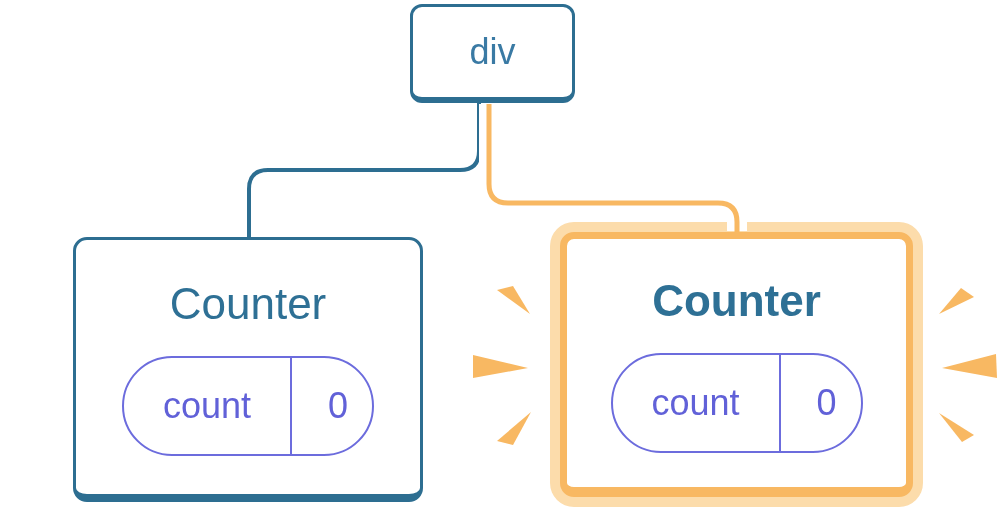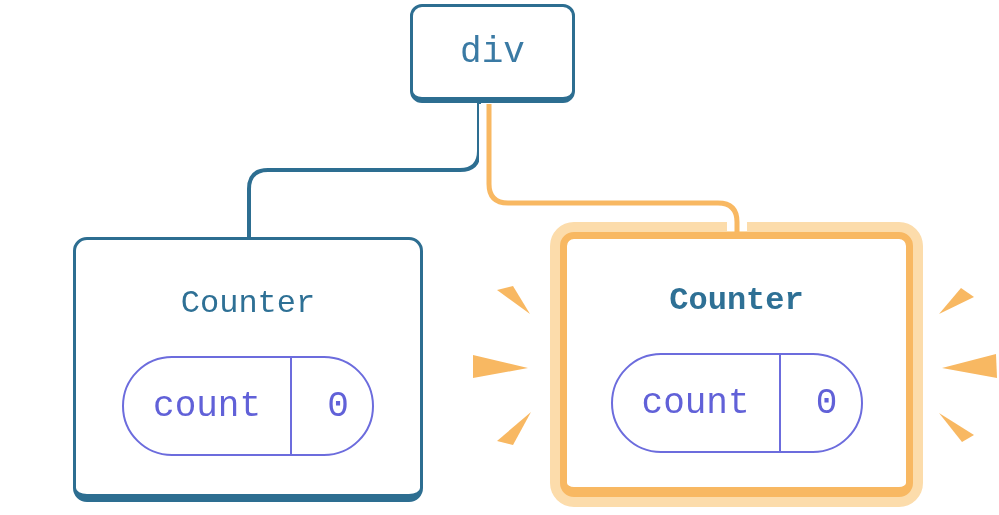--- a/index.html
+++ b/index.html
@@ -9,21 +9,21 @@
     --purple:#6161d8;
     --purple-border:#6c6cdd;
     --orange:#f8b862;
     --orange-light:#fcdcab;
     --white:#ffffff;
   }
   html,body{margin:0;padding:0;background:#fff;}
   .canvas{
     position:relative;width:999px;height:515px;background:var(--white);
     overflow:hidden;
-    font-family:Liberation Mono, monospace;
+    font-family:Liberation Sans, sans-serif;
   }
   
   .root-node{
     position:absolute;left:410px;top:4px;width:165px;height:99px;
     box-sizing:border-box;background:var(--white);
     border:3px solid var(--blue);border-bottom-width:6px;border-radius:12px;
     display:flex;align-items:center;justify-content:center;z-index:2;
     font-size:36px;font-weight:500;color:var(--div-text);
   }
   
@@ -36,21 +36,21 @@
     border:3.5px solid var(--blue);border-bottom-width:8px;border-radius:14px;
     padding-top:42px;gap:30px;
   }
   .counter-box.right{
     left:560px;top:232px;width:353px;height:265px;
     border:7px solid var(--orange);border-bottom-width:10px;border-radius:14px;
     box-shadow:0 0 0 10px var(--orange-light);
     padding-top:40px;gap:30px;
   }
   .counter-title{
-    font-size:32px;line-height:44px;height:44px;color:var(--blue-text);
+    font-size:44px;line-height:44px;height:44px;color:var(--blue-text);
   }
   .counter-box.left .counter-title{font-weight:500;}
   .counter-box.right .counter-title{font-weight:800;}
   
   .state-pill{
     box-sizing:border-box;width:252px;height:100px;
     border:2px solid var(--purple-border);border-radius:52px;
     display:flex;align-items:stretch;background:var(--white);
     font-size:36px;color:var(--purple);gap:12px;
   }

